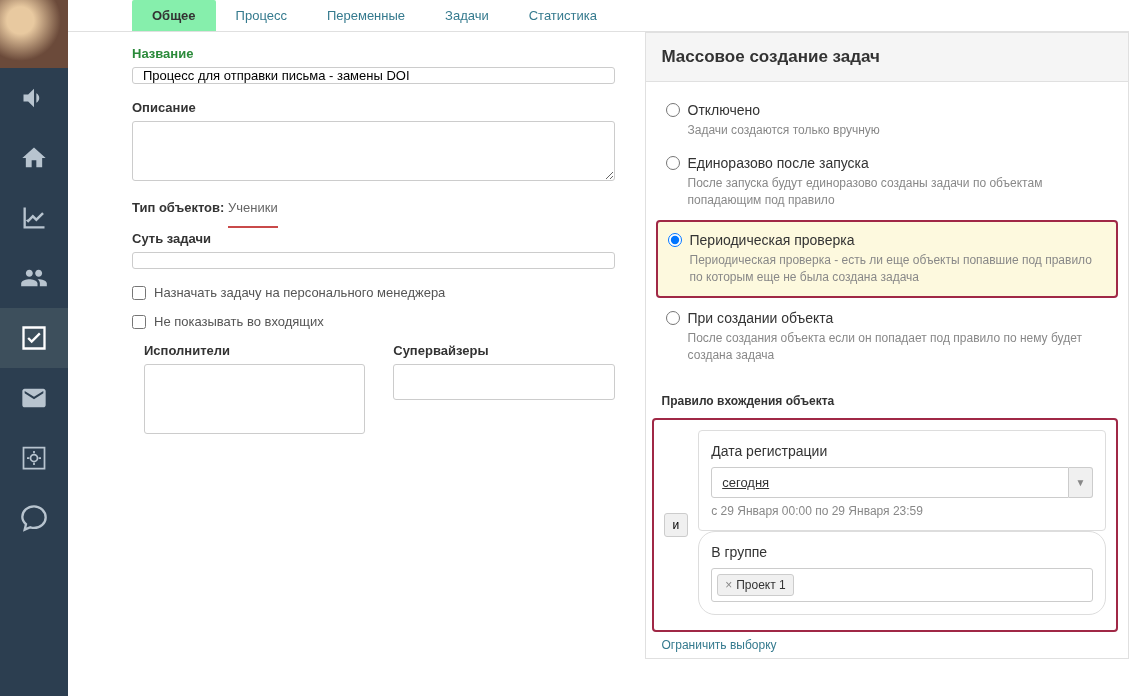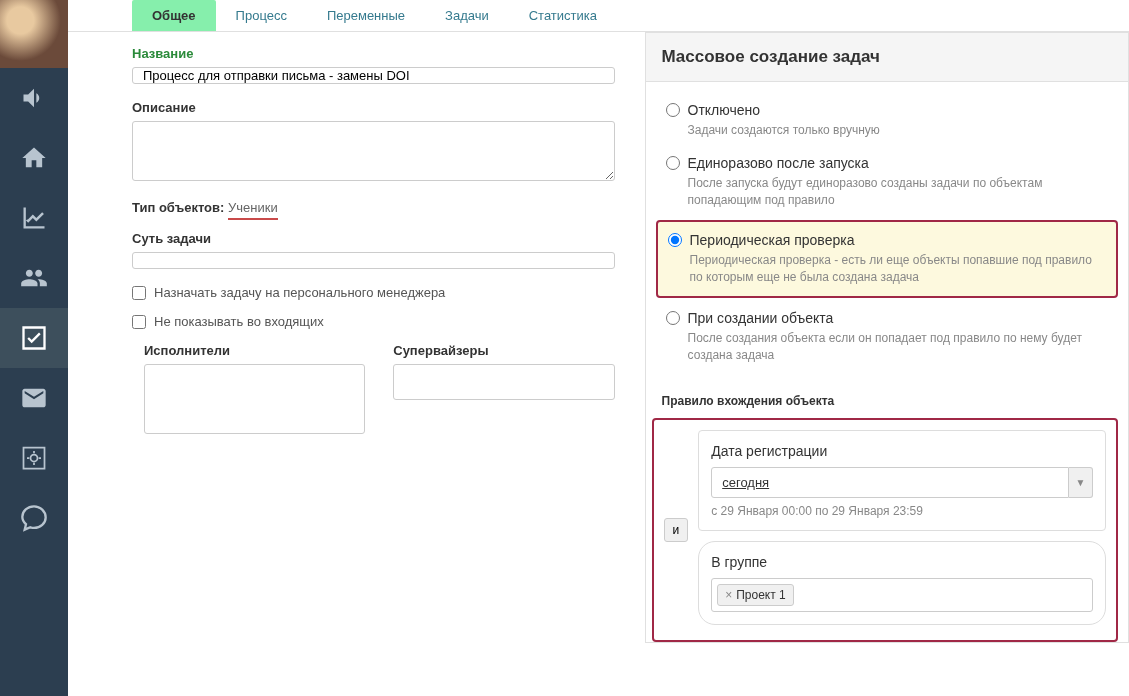--- a/index.html
+++ b/index.html
@@ -22,21 +22,21 @@
 .col-left { flex: 1; padding: 14px 30px 14px 64px; min-width: 0; }
 .col-right { flex: 1; border-left: 1px solid #e0e0e0; border-right: 1px solid #e0e0e0; border-bottom: 1px solid #e0e0e0; border-top: 1px solid #e0e0e0; min-width: 0; }
 
 .field-label { font-size: 13px; font-weight: bold; margin-bottom: 6px; display: block; }
 .field-label.green { color: #2a8a3a; }
 .field-group { margin-bottom: 16px; }
 input[type="text"], textarea { width: 100%; padding: 0 10px; border: 1px solid #ccc; border-radius: 3px; font-size: 13px; font-family: inherit; }
 textarea { height: 60px; resize: vertical; }
 
 .obj-type { font-size: 13px; }
-.obj-type-link { color: #666; border-bottom: 2px solid #c94a4a; padding-bottom: 3px; cursor: pointer; }
+.obj-type-link { color: #666; border-bottom: 2px solid #c94a4a; padding-bottom: 11px; cursor: pointer; }
 
 .checkbox-row { margin-bottom: 14px; display: flex; align-items: center; gap: 8px; font-size: 13px; color: #555; }
 .checkbox-row input { width: 14px; height: 14px; }
 
 .two-col { display: flex; gap: 16px; }
 .two-col > div { flex: 1; margin-left: 12px; }
 .tag-input { border: 1px solid #ccc; border-radius: 3px; padding: 6px; min-height: 36px; background: #fff; }
 .tag-input.tall { min-height: 70px; }
 
 .panel-header { background: #f5f5f5; padding: 14px 16px; font-weight: bold; font-size: 17px; border-bottom: 1px solid #e0e0e0; }
@@ -47,21 +47,21 @@
 .radio-row input { width: 14px; height: 14px; }
 .radio-label { font-size: 14px; color: #333; }
 .radio-desc { font-size: 12px; color: #888; margin: 4px 0 0 22px; line-height: 1.4; }
 
 .rule-header { font-weight: bold; font-size: 12px; padding: 10px 16px 10px 16px; }
 .rule-box { border: 2px solid #a02846; border-radius: 4px; margin: 0 10px 0 6px; padding: 0; }
 .rule-inner { display: flex; align-items: stretch; }
 .rule-and { display: flex; align-items: center; justify-content: center; padding: 0 10px; }
 .rule-and-btn { background: #f0f0f0; border: 1px solid #ccc; border-radius: 3px; padding: 4px 8px; font-size: 12px; cursor: pointer; }
 .rule-conditions { flex: 1; padding: 10px 10px 10px 0; }
-.condition { border: 1px solid #ddd; border-radius: 4px; padding: 12px; margin-bottom: 10px; background: #fff; }
+.condition { border: 1px solid #ddd; border-radius: 4px; padding: 12px; margin-bottom: 0; background: #fff; }
 .condition:last-child { margin-bottom: 5px; border-radius: 17px; }
 .cond-title { font-size: 14px; margin-bottom: 8px; color: #333; }
 .select-wrap { display: flex; }
 .select-wrap select, .select-display { flex: 1; padding: 7px 10px; border: 1px solid #ccc; border-radius: 3px 0 0 3px; font-size: 13px; background: #fff; text-decoration: underline; }
 .select-arrow { width: 24px; background: #f0f0f0; border: 1px solid #ccc; border-left: none; border-radius: 0 3px 3px 0; display: flex; align-items: center; justify-content: center; cursor: pointer; color: #888; font-size: 10px; }
 .cond-note { font-size: 12px; color: #888; margin-top: 6px; }
 .tag-container { border: 1px solid #ccc; border-radius: 3px; padding: 5px; display: flex; flex-wrap: wrap; gap: 4px; }
 .tag { background: #f0f0f0; border: 1px solid #ccc; border-radius: 3px; padding: 3px 7px; font-size: 12px; display: inline-flex; align-items: center; gap: 4px; }
 .tag-x { cursor: pointer; color: #888; }
 
@@ -219,16 +219,17 @@
                 <div class="tag-container">
                   <span class="tag">
                     <span class="tag-x">×</span>
                     <span>Проект 1</span>
                   </span>
                 </div>
               </div>
             </div>
           </div>
         </div>
+        <span class="limit-link">Ограничить выборку</span>
       </div>
     </div>
   </div>
 </div>
 
 </body></html>

